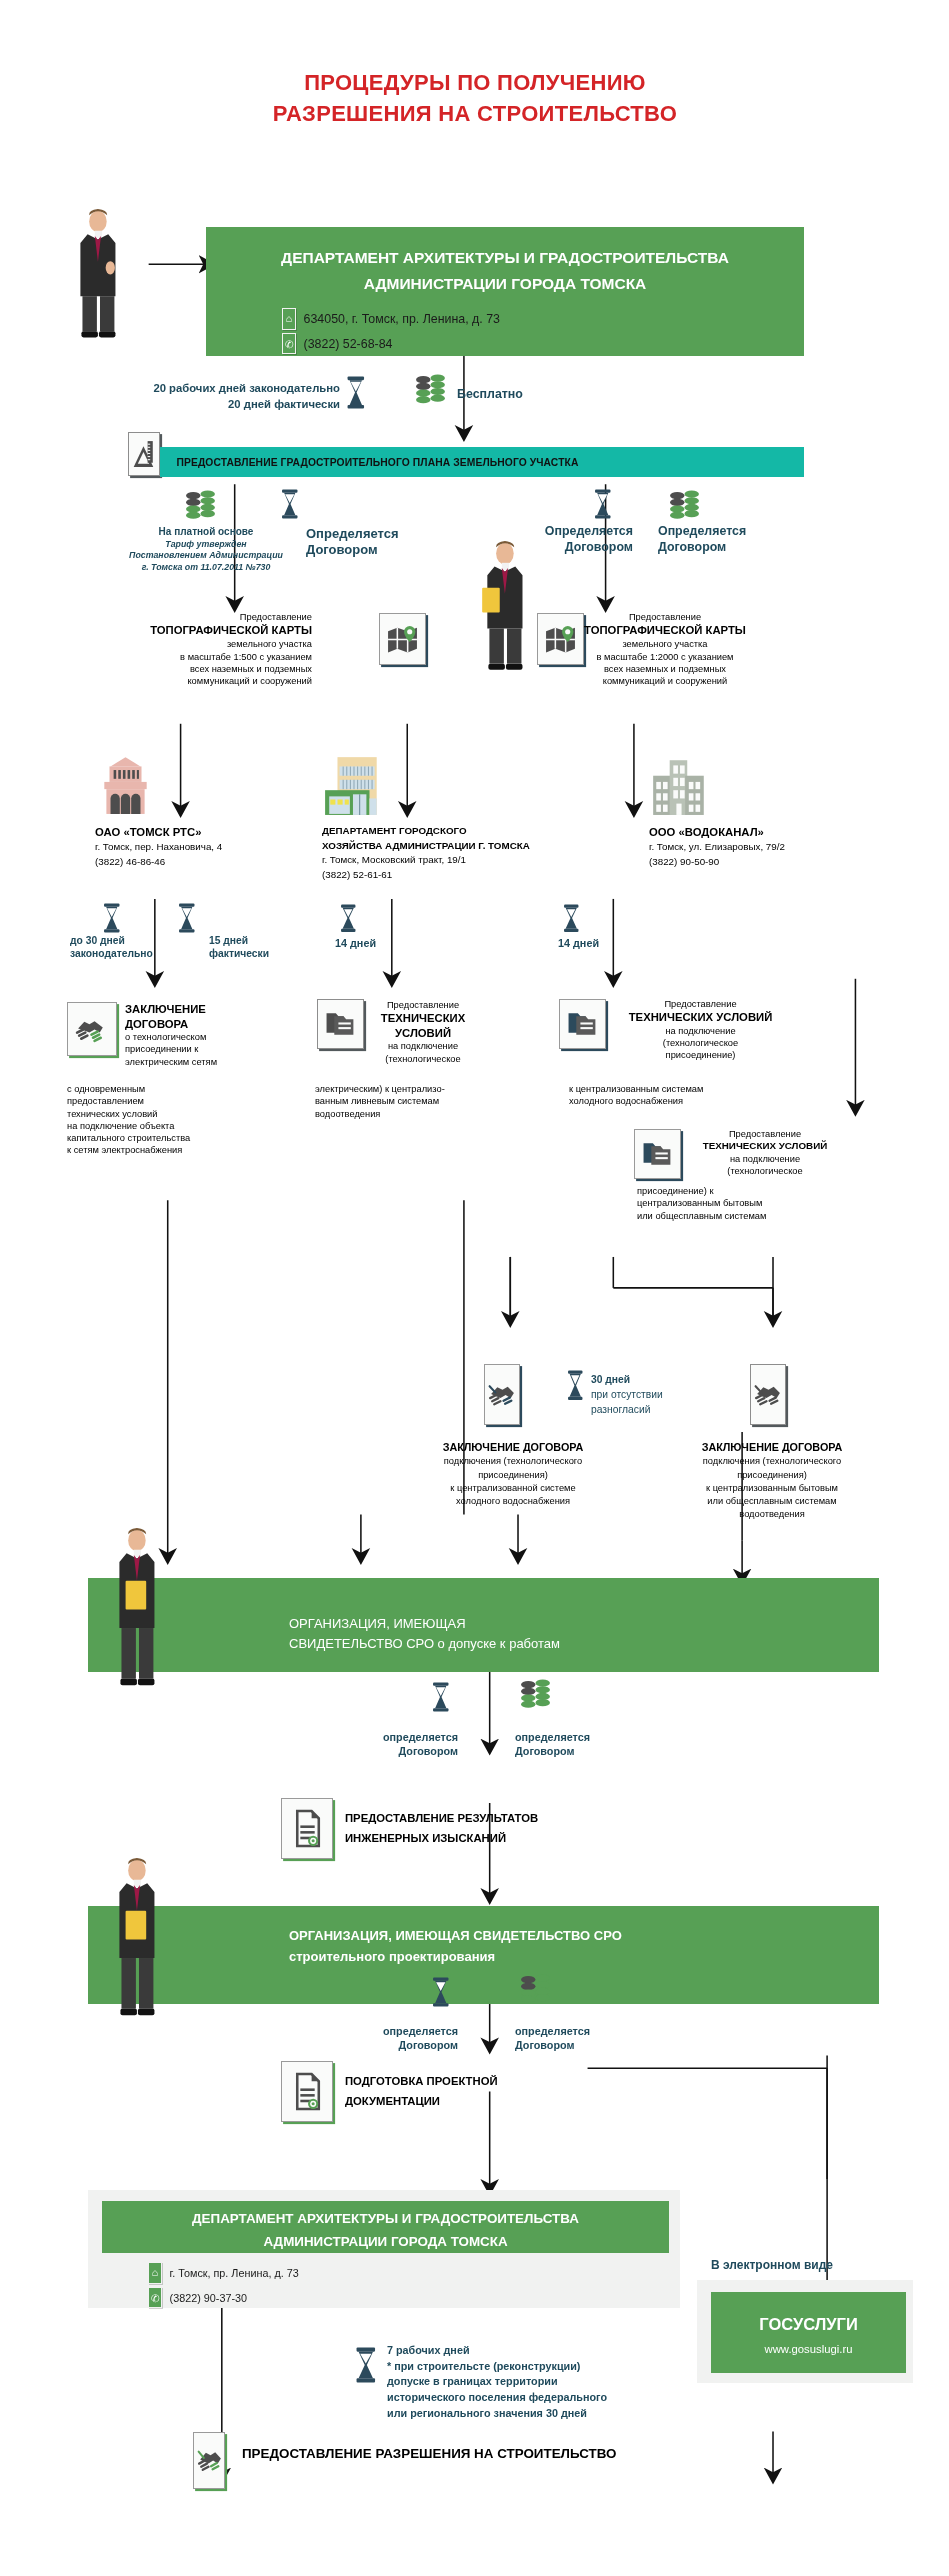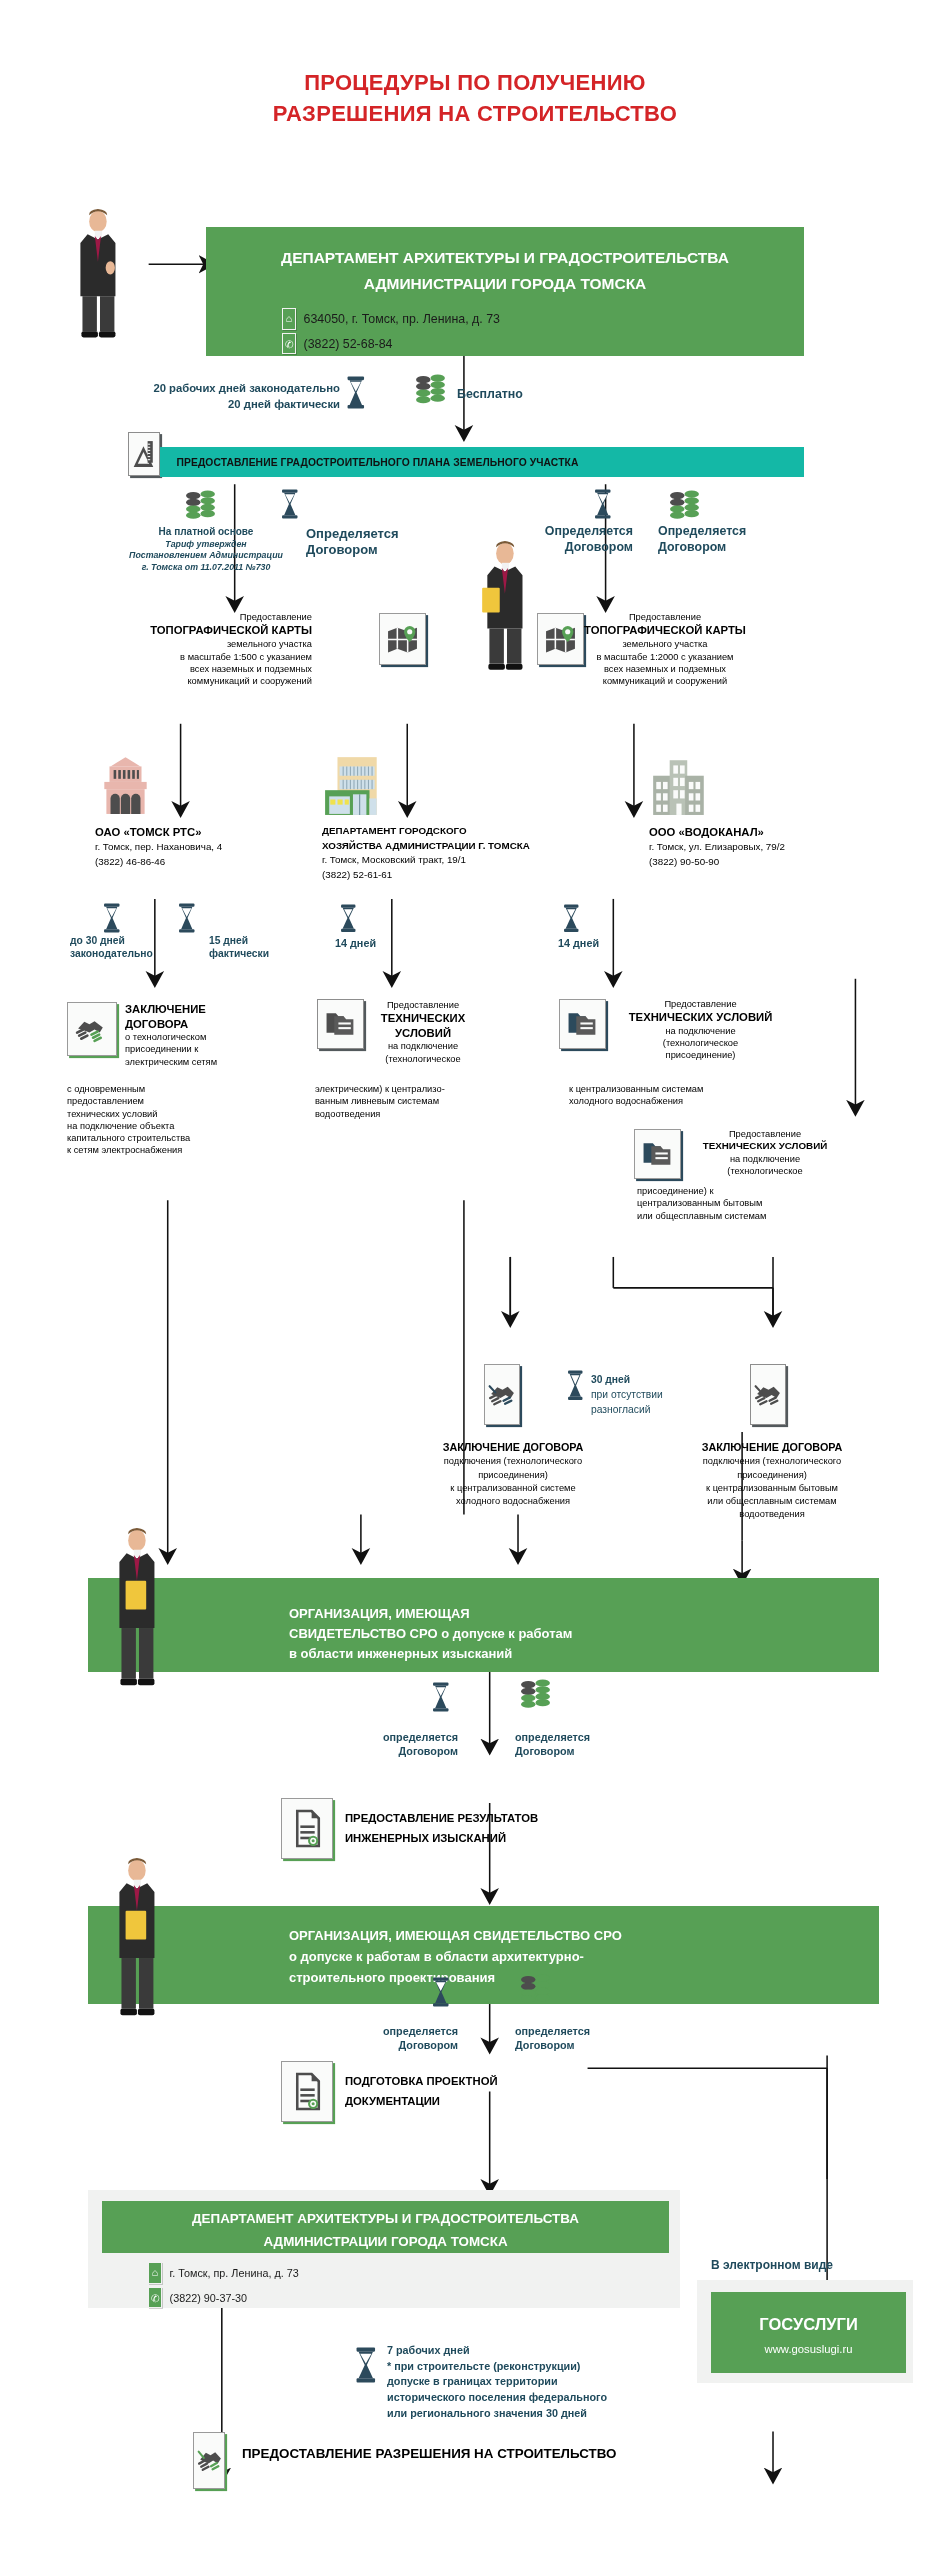--- a/index.html
+++ b/index.html
@@ -612,24 +612,23 @@
 <div class="abs blk center" style="left:643px; top:1440px; width:258px; line-height:1.42;">
   <div style="font-weight:bold; font-size:10.8px;">ЗАКЛЮЧЕНИЕ ДОГОВОРА</div>
   <div>подключения (технологического</div>
   <div>присоединения)</div>
   <div>к централизованным бытовым</div>
   <div>или общесплавным системам</div>
   <div>водоотведения</div>
 </div>
 
 <div class="abs green-block" style="left:88px; top:1578px; width:791px; height:94px;">
-  <div style="padding:26px 0 0 201px; font-weight:bold; font-size:13px; line-height:1.55;">
+  <div style="padding:36px 0 0 201px; font-weight:normal; font-size:13px; line-height:1.55;">
     <div>ОРГАНИЗАЦИЯ, ИМЕЮЩАЯ</div>
     <div>СВИДЕТЕЛЬСТВО СРО о допуске к работам</div>
-    <div>в области инженерных изысканий</div>
   </div>
 </div>
 <div class="abs" style="left:111px; top:1525px; width:57px; height:170px;">
   <svg width="57" height="170" viewBox="0 0 110 330">
     <ellipse cx="50" cy="30" rx="17" ry="21" fill="#e8b896"></ellipse>
     <path d="M33 18 Q50 2 68 18 Q68 8 50 6 Q32 8 33 18Z" fill="#7a5a38"></path>
     <rect x="44" y="48" width="14" height="14" fill="#f2f2f2"></rect>
     <path d="M30 55 L50 65 L70 55 L84 72 L84 200 L16 200 L16 72 Z" fill="#2b2b2b"></path>
     <path d="M44 58 L50 108 L56 58 L50 66 Z" fill="#9e1846"></path>
     <rect x="28" y="108" width="40" height="56" rx="2" fill="#f0c63c"></rect>
@@ -686,21 +685,20 @@
   </svg>
 </div>
 <div class="abs blk" style="left:345px; top:1808px; width:309px; font-size:11.3px; font-weight:bold; line-height:1.8;">
   <div>ПРЕДОСТАВЛЕНИЕ РЕЗУЛЬТАТОВ</div>
   <div>ИНЖЕНЕРНЫХ ИЗЫСКАНИЙ</div>
 </div>
 
 <div class="abs green-block" style="left:88px; top:1906px; width:791px; height:98px;">
   <div style="padding:18.5px 0 0 201px; font-weight:bold; font-size:13px; line-height:1.62;">
     <div>ОРГАНИЗАЦИЯ, ИМЕЮЩАЯ СВИДЕТЕЛЬСТВО СРО</div>
-    <div>о допуске к работам в области архитектурно-</div>
     <div>строительного проектирования</div>
   </div>
 </div>
 <div class="abs" style="left:111px; top:1855px; width:57px; height:170px;">
   <svg width="57" height="170" viewBox="0 0 110 330">
     <ellipse cx="50" cy="30" rx="17" ry="21" fill="#e8b896"></ellipse>
     <path d="M33 18 Q50 2 68 18 Q68 8 50 6 Q32 8 33 18Z" fill="#7a5a38"></path>
     <rect x="44" y="48" width="14" height="14" fill="#f2f2f2"></rect>
     <path d="M30 55 L50 65 L70 55 L84 72 L84 200 L16 200 L16 72 Z" fill="#2b2b2b"></path>
     <path d="M44 58 L50 108 L56 58 L50 66 Z" fill="#9e1846"></path>

